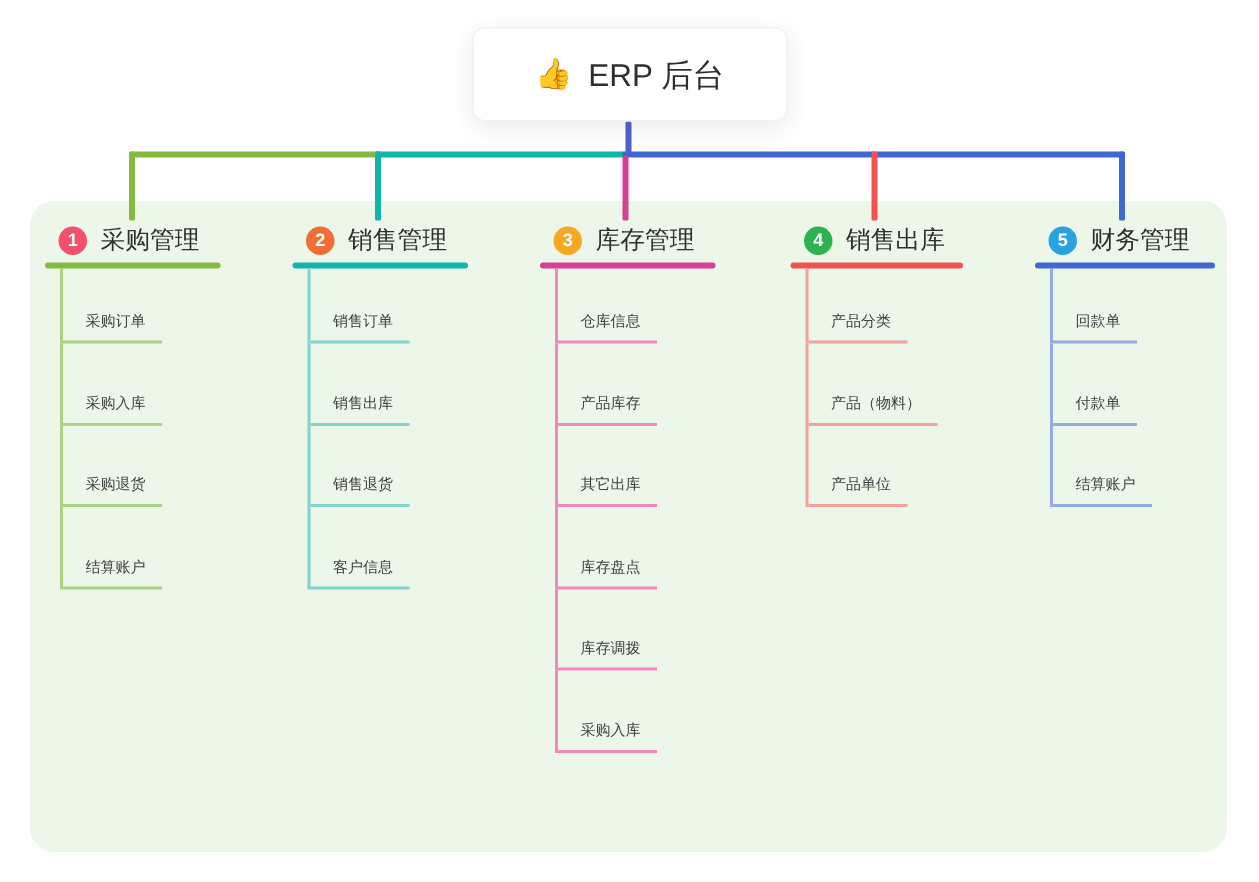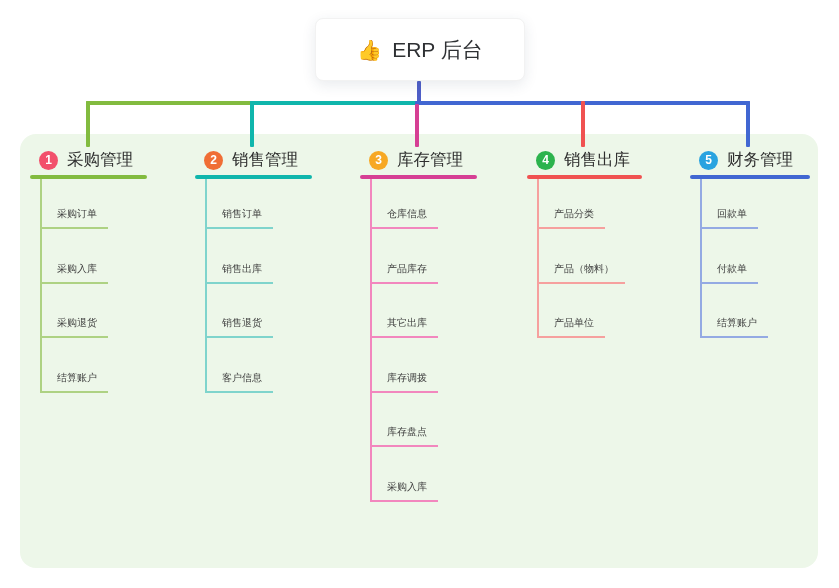--- a/index.html
+++ b/index.html
@@ -119,24 +119,24 @@
       <div class="child">
           <span class="child-label">仓库信息</span>
         </div>
       <div class="child">
           <span class="child-label">产品库存</span>
         </div>
       <div class="child">
           <span class="child-label">其它出库</span>
         </div>
       <div class="child">
-          <span class="child-label">库存调拨</span>
+          <span class="child-label">库存盘点</span>
         </div>
       <div class="child">
-          <span class="child-label">库存盘点</span>
+          <span class="child-label">库存调拨</span>
         </div>
       <div class="child">
           <span class="child-label">采购入库</span>
         </div>
     </div>
   </div>
 
   <div class="branch" style="left: 527px; top: 148px; width: 115px; --main: #f05251; --light: #f6a09e; --badge: #2cb34d;">
     <div class="branch-title-row">
       <div class="badge">4</div>

